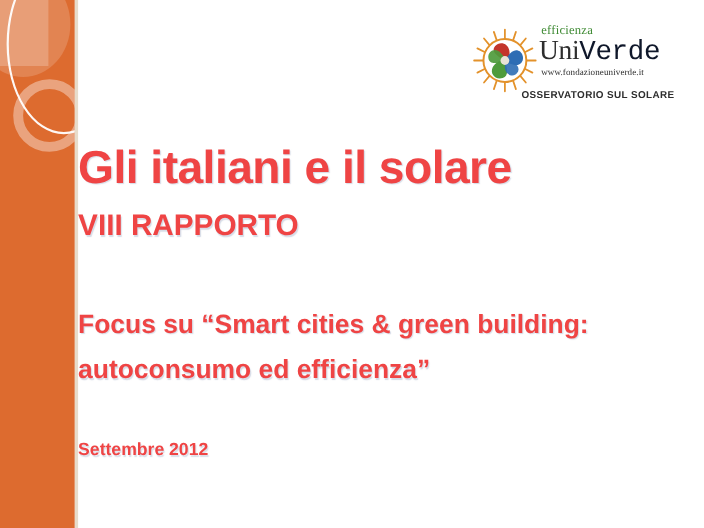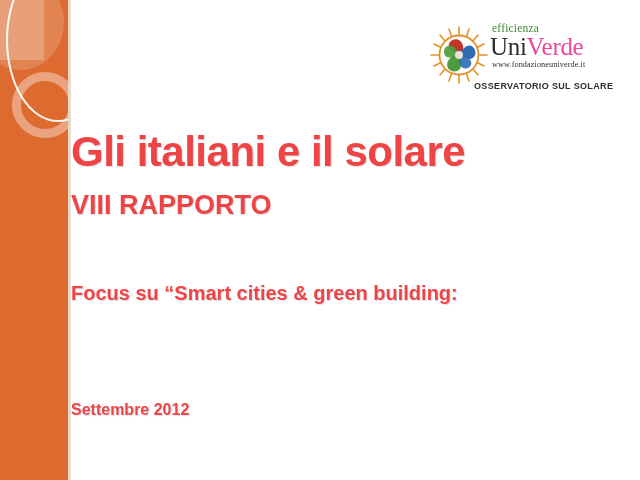--- a/index.html
+++ b/index.html
@@ -113,21 +113,21 @@
     line-height: 12px;
     padding-left: 2px;
   }
   .uv-name {
     font-family: "Liberation Serif", serif;
     font-size: 25px;
     line-height: 26px;
     letter-spacing: -0.3px;
   }
   .uv-name .uni { color: #2E2E2E; }
-  .uv-name .verde { color: #ec4899; }
+  .uv-name .verde { color: #0f172a; font-family: Liberation Mono, monospace; }
   .uv-url {
     font-family: Liberation Serif, serif;
     font-size: 8.2px;
     color: #2E2E2E;
     line-height: 10px;
     letter-spacing: 0.1px;
     padding-left: 2px;
   }
   .uv-obs {
     position: absolute;
@@ -168,21 +168,21 @@
     width: 630px;
     font-size: 27px;
     font-weight: bold;
     letter-spacing: 0px;
     text-shadow: 1px 1px 1px rgba(180,190,210,0.55);
   }
   .focus-line {
     position: absolute;
     left: 0;
     width: 569px;
-    font-size: 20px;
+    font-size: 24px;
     font-weight: bold;
     text-shadow: 1px 1px 1px rgba(180,190,210,0.55);
   }
   .focus-1 { top: 282px; }
   .focus-2 { top: 323px; }
   .date-line {
     position: absolute;
     left: 0;
     top: 401px;
     width: 569px;
@@ -240,16 +240,17 @@
       <div class="uv-name"><span class="uni">Uni</span><span class="verde">Verde</span></div>
       <div class="uv-url">www.fondazioneuniverde.it</div>
     </div>
     <div class="uv-obs">OSSERVATORIO SUL SOLARE</div>
   </div>
 
   <div class="text-area">
     <div class="title-main">Gli italiani e il solare</div>
     <div class="title-sub">VIII RAPPORTO</div>
     <div class="focus-line focus-1">Focus su “Smart cities &amp; green building:</div>
+    <div class="focus-line focus-2">autoconsumo ed efficienza”</div>
     <div class="date-line">Settembre 2012</div>
   </div>
 
 </div>
 
 </body></html>

